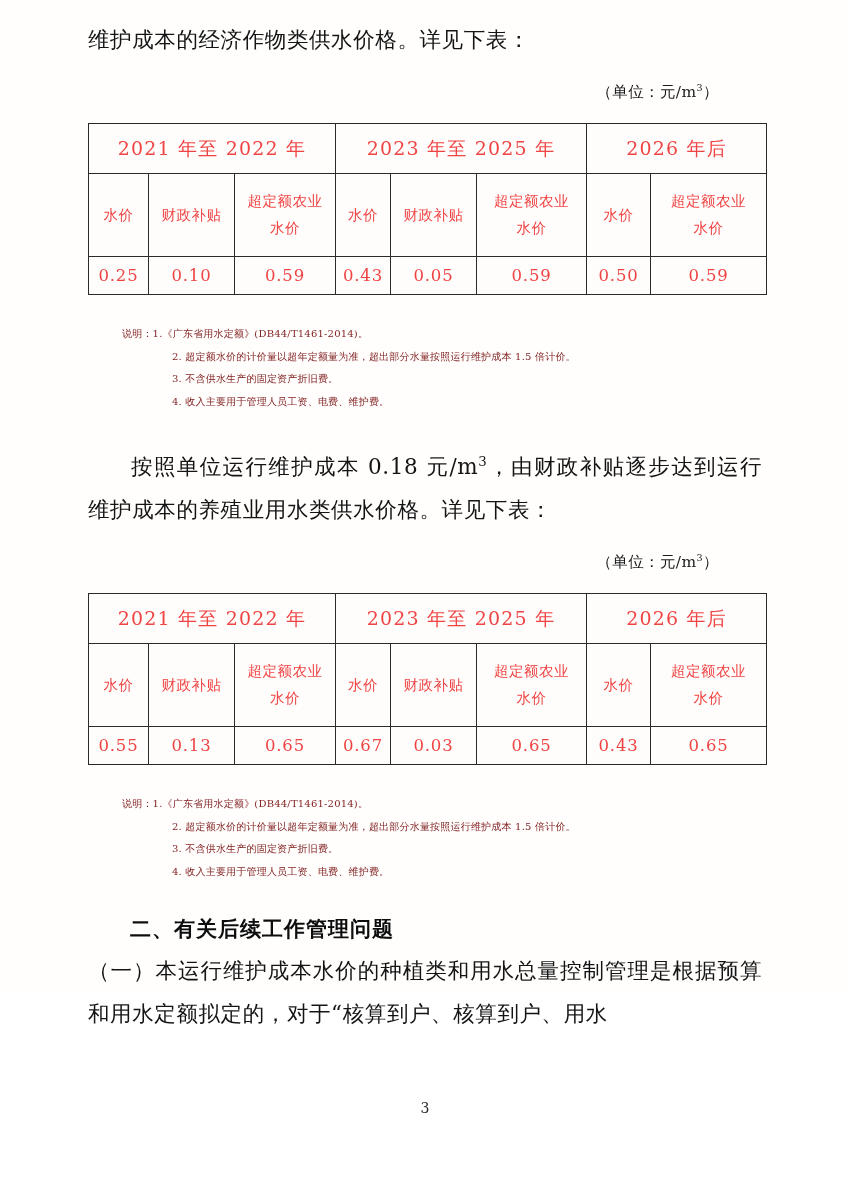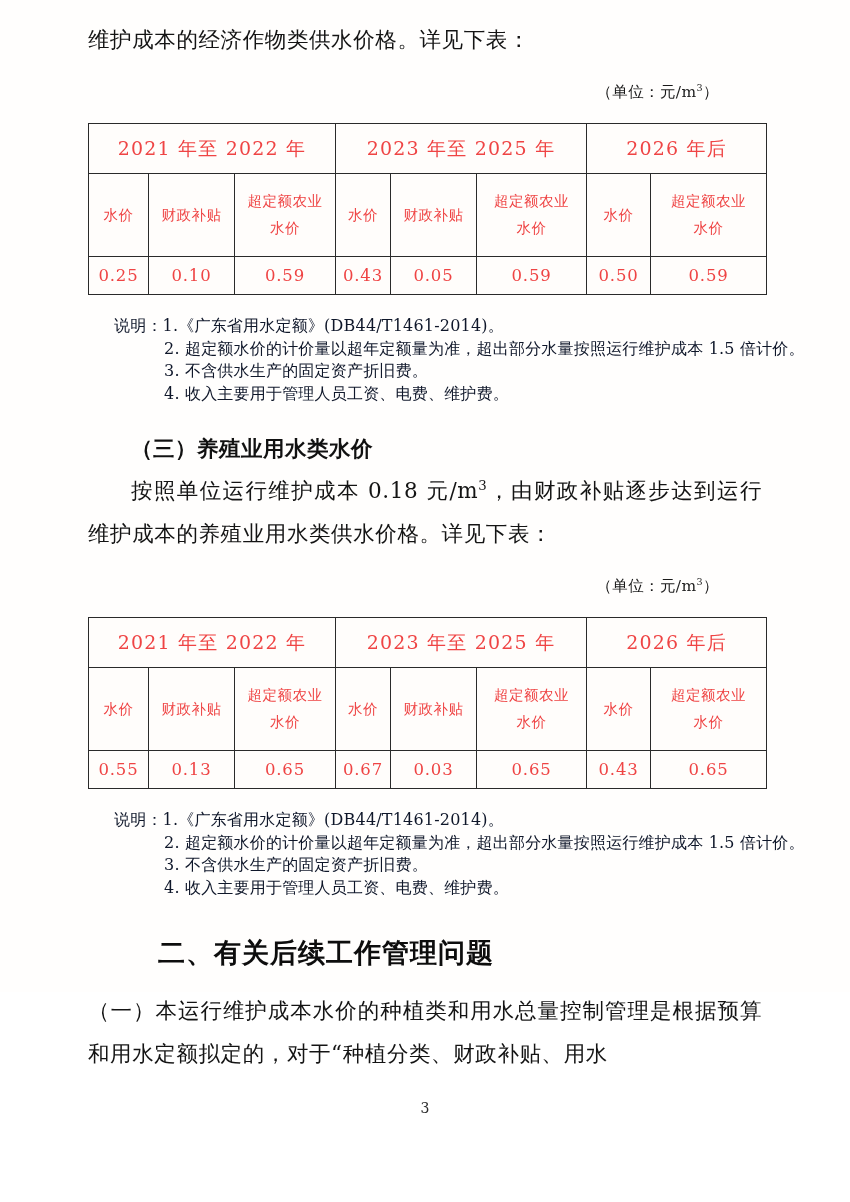--- a/index.html
+++ b/index.html
@@ -54,24 +54,24 @@
   .heading-sub {
     font-size: 21.5px;
     font-weight: bold;
     line-height: 40px;
     margin: 0;
     text-indent: 2em;
     letter-spacing: 0.5px;
     color: #111;
   }
   .heading-main {
-    font-size: 27px;
+    font-size: 21px;
     font-weight: bold;
     line-height: 40px;
-    margin: 16px;
+    margin: 0;
     text-indent: 2em;
     letter-spacing: 1px;
     font-family: "DejaVu Sans", "Liberation Sans", sans-serif;
     color: #0d0d0d;
   }
 
   
   .unit-caption {
     font-size: 15.5px;
     text-align: right;
@@ -108,26 +108,26 @@
     padding: 2px 1px;
   }
   .price-table td.val {
     font-size: 16.5px;
     height: 35px;
     letter-spacing: 0.8px;
   }
 
   
   .notes {
-    margin: 4px;
+    margin: 12px;
     padding-left: 22px;
-    font-size: 16px;
+    font-size: 10px;
     line-height: 22.5px;
     letter-spacing: 0.2px;
-    color: #0f172a;
+    color: #7f1d1d;
   }
   .notes .note-row {
     display: block;
     white-space: nowrap;
   }
   .notes .note-first { padding-left: 0; }
   .notes .note-rest { padding-left: 50px; }
   .note-label { letter-spacing: 0.2px; }
 
   
@@ -232,21 +232,20 @@
 
     <div class="notes">
       <span class="note-row note-first"><span class="note-label">说明：</span><span>1.《广东省用水定额》(DB44/T1461-2014)。</span></span>
       <span class="note-row note-rest">2. 超定额水价的计价量以超年定额量为准，超出部分水量按照运行维护成本 1.5 倍计价。</span>
       <span class="note-row note-rest">3. 不含供水生产的固定资产折旧费。</span>
       <span class="note-row note-rest">4. 收入主要用于管理人员工资、电费、维护费。</span>
     </div>
 
     <div class="spacer-5"></div>
 
-    <p class="heading-sub">（三）养殖业用水类水价</p>
 
     <p class="para indent"><span>按照单位运行维护成本 0.18 元/m</span><span class="sup">3</span><span>，由财政补贴逐步达到运行维护成本的养殖业用水类供水价格。详见下表：</span></p>
 
     <div class="spacer-2"></div>
 
     <p class="unit-caption"><span>（单位：元/m</span><span class="sup">3</span><span>）</span></p>
 
     <div class="spacer-3"></div>
 
     <table class="price-table">
@@ -319,18 +318,18 @@
       <span class="note-row note-first"><span class="note-label">说明：</span><span>1.《广东省用水定额》(DB44/T1461-2014)。</span></span>
       <span class="note-row note-rest">2. 超定额水价的计价量以超年定额量为准，超出部分水量按照运行维护成本 1.5 倍计价。</span>
       <span class="note-row note-rest">3. 不含供水生产的固定资产折旧费。</span>
       <span class="note-row note-rest">4. 收入主要用于管理人员工资、电费、维护费。</span>
     </div>
 
     <div class="spacer-6"></div>
 
     <p class="heading-main">二、有关后续工作管理问题</p>
 
-    <p class="para">（一）本运行维护成本水价的种植类和用水总量控制管理是根据预算和用水定额拟定的，对于“种植分类、财政补贴、用水</p>
+    <p class="para">（一）本运行维护成本水价的种植类和用水总量控制管理是根据预算和用水定额拟定的，对于“核算到户、核算到户、用水</p>
 
   </div>
 
   <div class="page-number">3</div>
 </div>
 
 </body></html>

